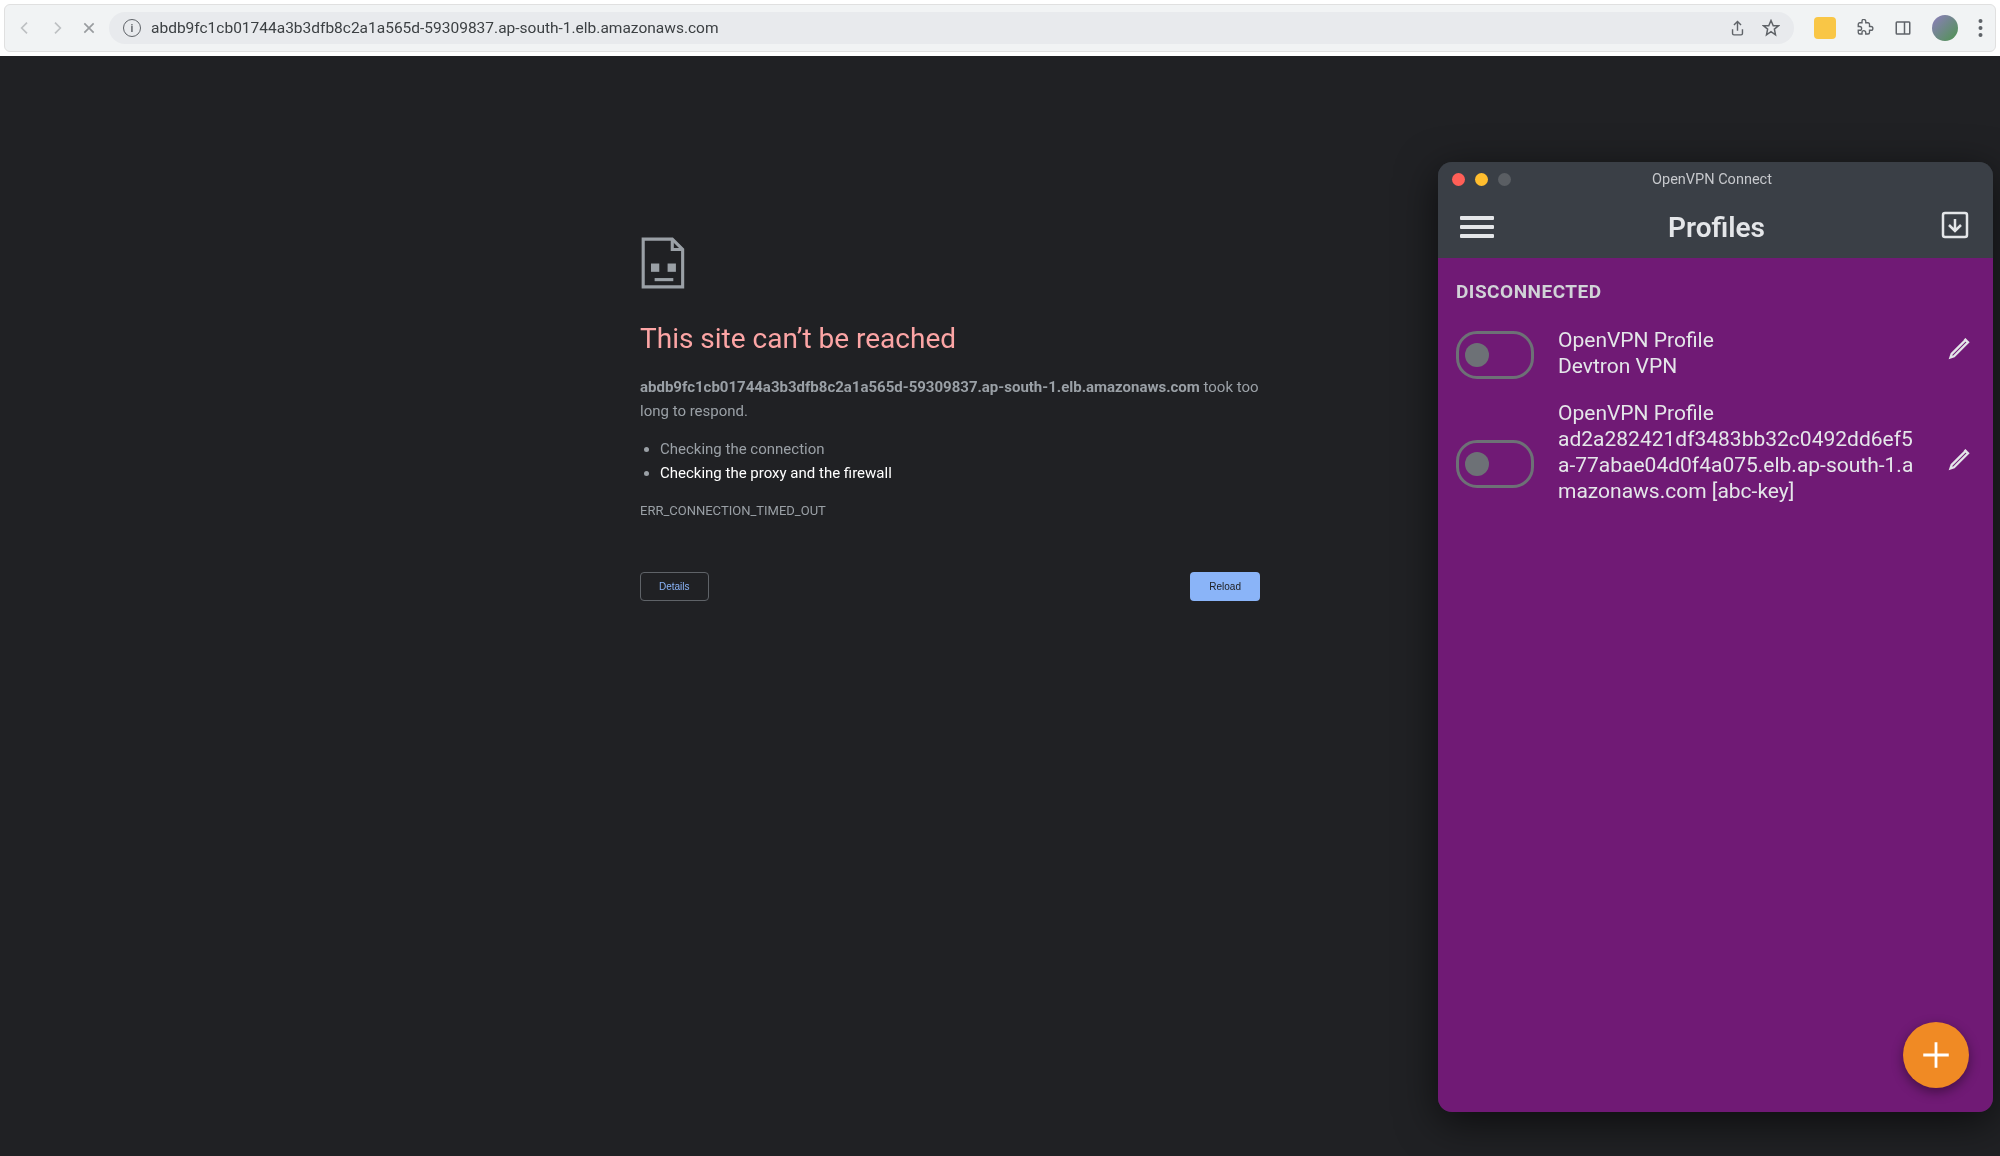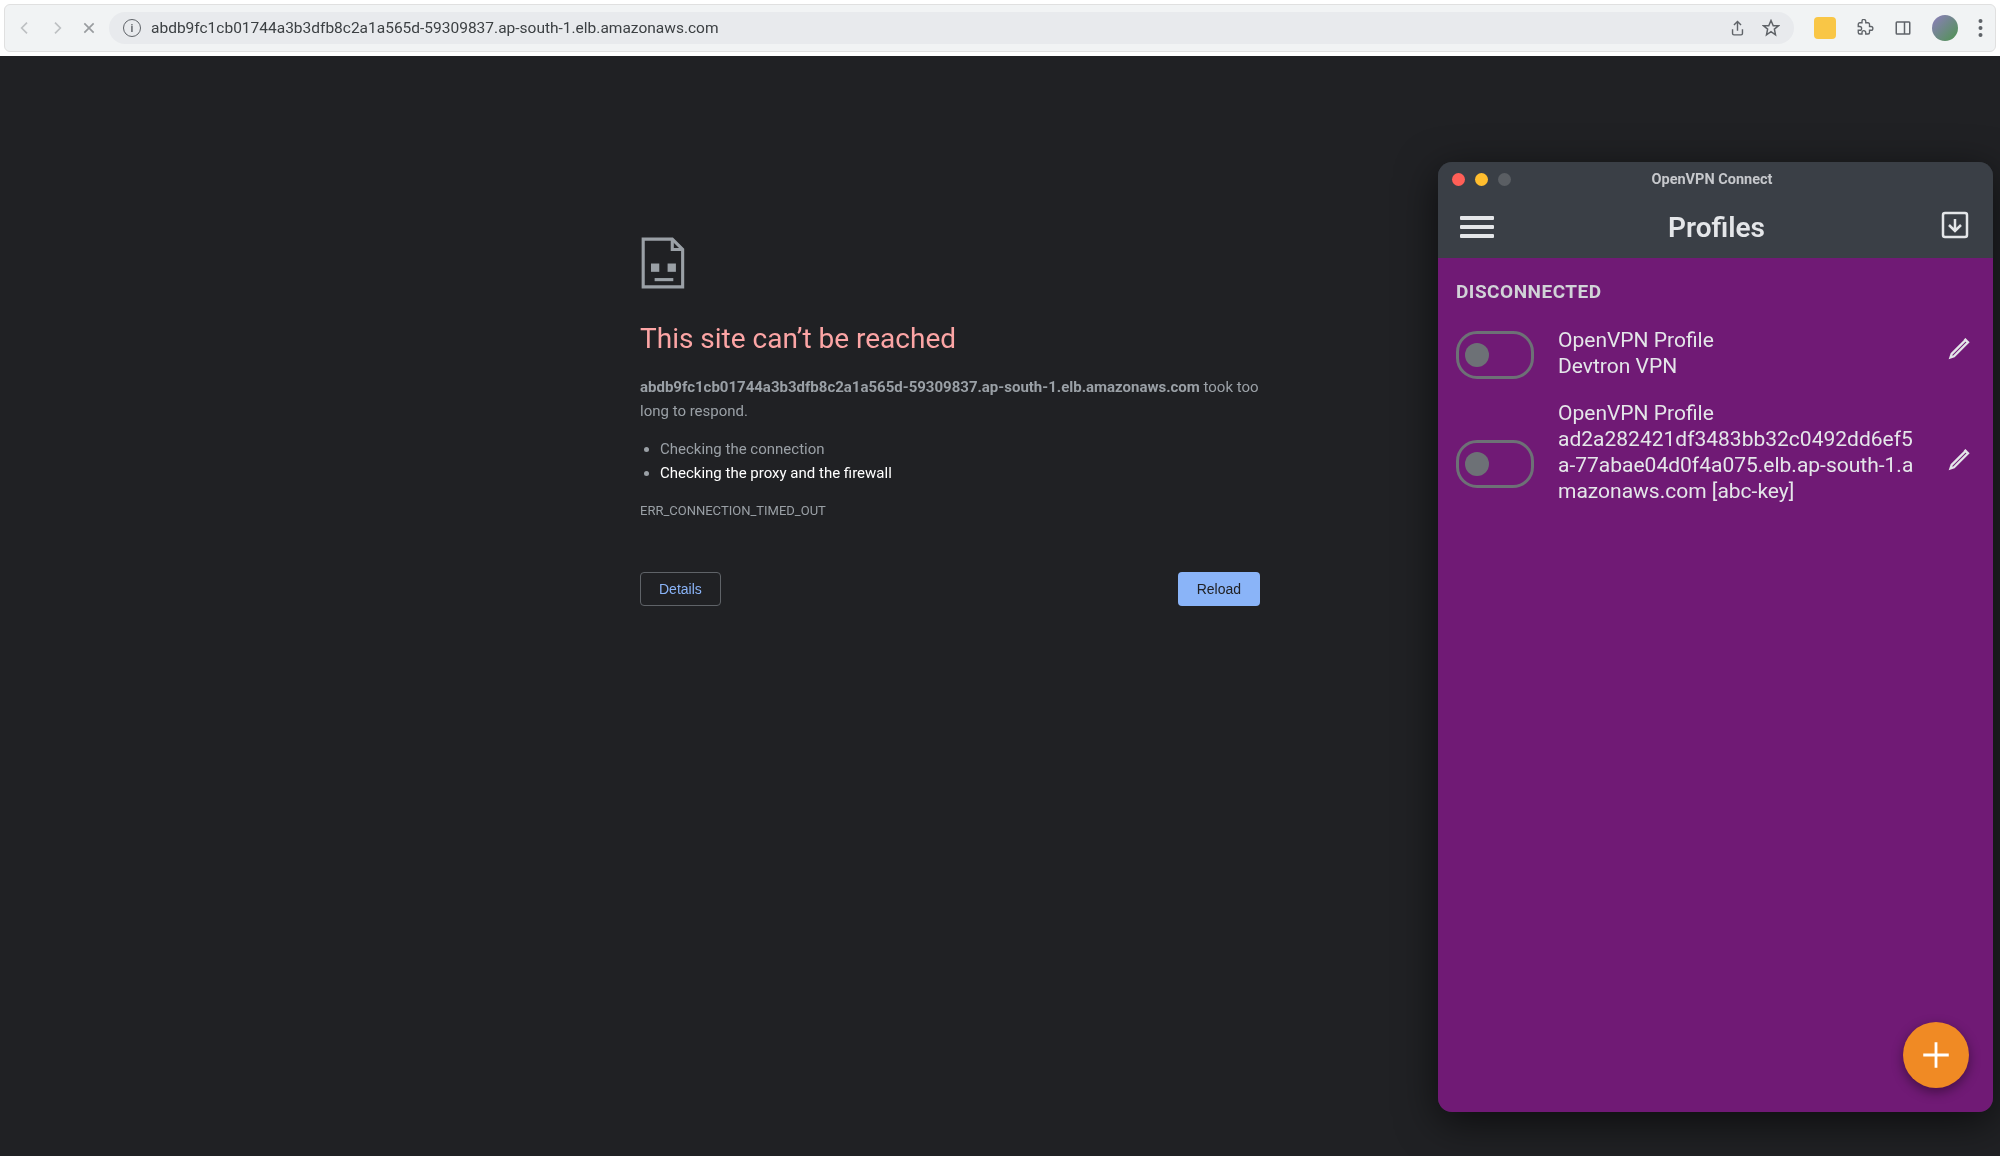--- a/index.html
+++ b/index.html
@@ -19,30 +19,30 @@
   .page{position:absolute;top:56px;left:0;right:0;bottom:0;background:#202124;color:#9aa0a6;font-family:Roboto,Arial,sans-serif;}
   .error-block{max-width:620px;margin:180px auto 0;position:relative;left:-50px;}
   .sad-icon{width:50px;height:54px;stroke:#9aa0a6;fill:none;}
   .error-title{font-size:28px;color:#fca5a5;margin:28px 0 20px;font-weight:400;}
   .error-body{font-size:15px;line-height:1.6;}
   .error-body b{color:#9aa0a6;}
   .error-body ul{margin:6px 0 0 20px;padding:0;}
   .error-body a{color:#ffffff;text-decoration:none;}
   .error-code{margin-top:16px;font-size:13px;}
   .btn-row{margin-top:50px;display:flex;justify-content:space-between;}
-  .btn{font-size:14px;padding:8px 18px;border-radius:4px;cursor:pointer;border:1px solid transparent;}
+  .btn{font-size:10px;padding:8px 18px;border-radius:4px;cursor:pointer;border:1px solid transparent;}
   .btn-details{background:transparent;border:1px solid #5f6368;color:#8ab4f8;}
   .btn-reload{background:#8ab4f8;color:#202124;}
   
   .vpn-window{position:absolute;top:106px;right:7px;width:555px;height:950px;background:#2e3238;border-radius:14px;box-shadow:0 10px 40px rgba(0,0,0,.6);overflow:hidden;display:flex;flex-direction:column;}
   .vpn-titlebar{height:34px;background:#3a3f46;display:flex;align-items:center;position:relative;}
   .traffic{display:flex;gap:10px;margin-left:14px;}
   .traffic span{width:13px;height:13px;border-radius:50%;}
   .tc-red{background:#ff5f57;} .tc-yel{background:#ffbd2e;} .tc-gry{background:#5a5e63;}
-  .vpn-titlename{position:absolute;left:0;right:7px;text-align:center;color:#c6c8cc;font-size:14.5px;font-weight:700;}
+  .vpn-titlename{position:absolute;left:0;right:7px;text-align:center;color:#c6c8cc;font-size:14.5px;font-weight:400;}
   .vpn-header{height:62px;background:#3a3f46;display:flex;align-items:center;justify-content:space-between;padding:0 22px;color:#e4e6e9;}
   .hamburger span{display:block;width:34px;height:4px;background:#e4e6e9;border-radius:1px;margin:5px 0;}
   .vpn-header-title{font-size:28px;font-weight:600;}
   .import-icon svg{width:32px;height:32px;stroke:#e4e6e9;fill:none;}
   .vpn-body{flex:1;background:#701a75;padding:22px 18px;position:relative;}
   .vpn-section-label{color:#d1d3d7;font-size:19px;font-weight:700;letter-spacing:.5px;margin-bottom:24px;}
   .profile-row{display:flex;align-items:flex-start;gap:24px;margin-bottom:20px;}
   .switch{width:72px;height:42px;border-radius:21px;background:transparent;border:3px solid #6d7176;position:relative;flex-shrink:0;cursor:pointer;margin-top:4px;}
   .switch .knob{position:absolute;width:24px;height:24px;border-radius:50%;background:#6d7176;top:50%;left:6px;transform:translateY(-50%);}
   .profile-text{flex:1;color:#e4e6e9;}

